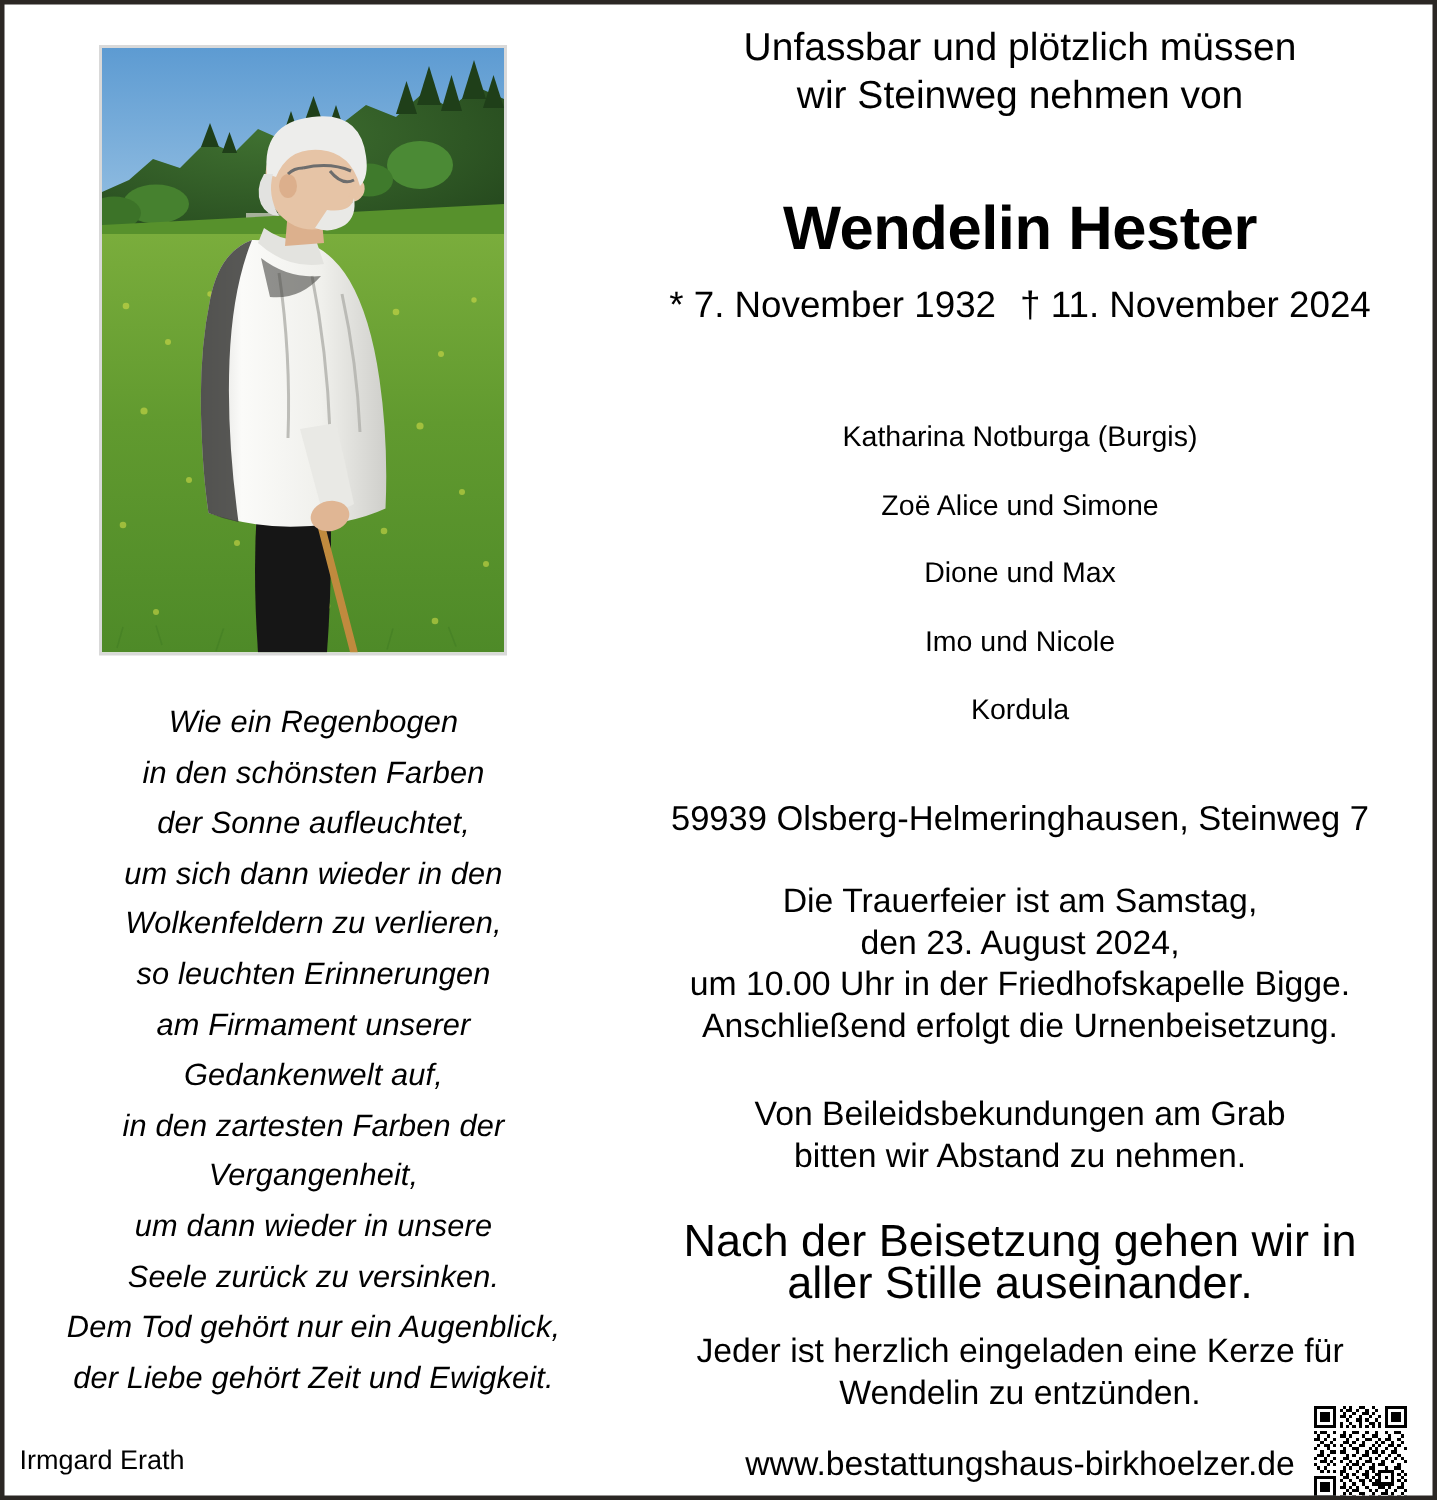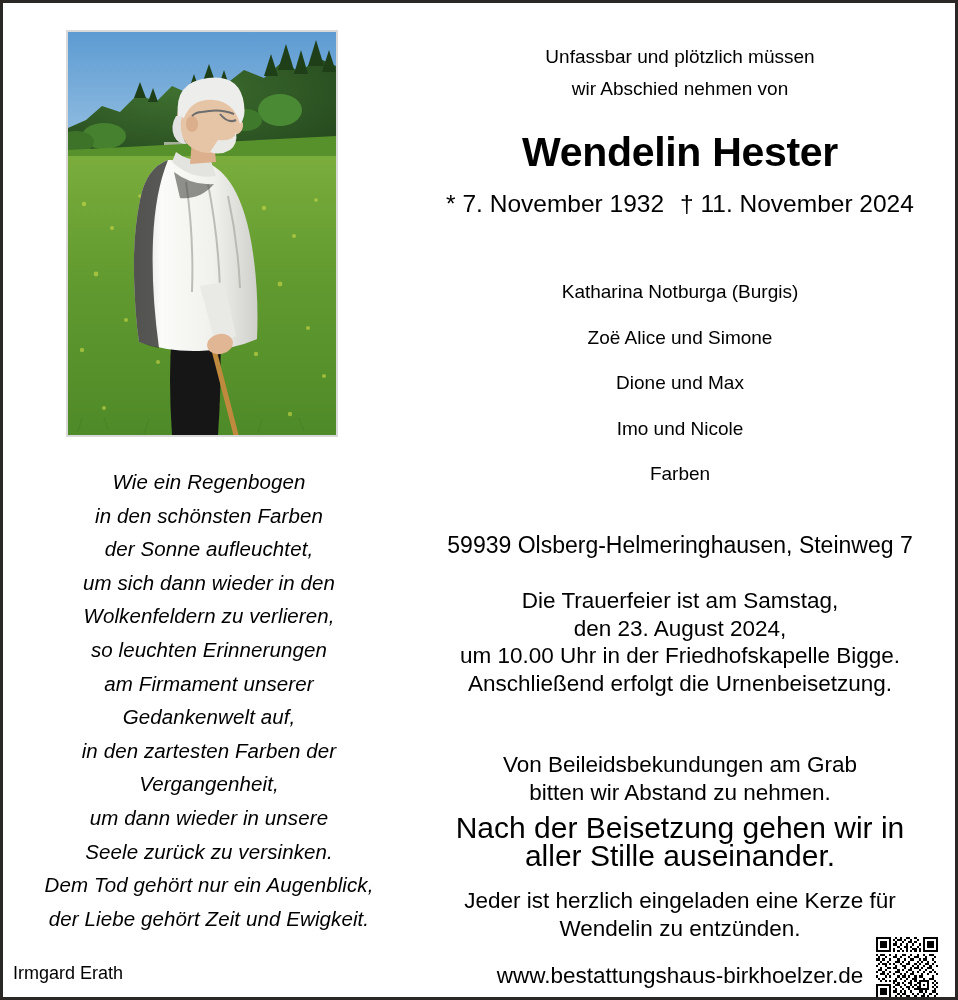--- a/index.html
+++ b/index.html
@@ -77,22 +77,22 @@
     flex: 1 1 auto;
     position: relative;
   }
   .rblock {
     position: absolute;
     left: 0;
     width: 530px;
     text-align: center;
   }
   .intro {
-    top: 38px;
-    font-size: 19px;
+    top: 12px;
+    font-size: 26px;
     line-height: 32px;
   }
   .name {
     top: 125px;
     font-size: 41px;
     font-weight: bold;
     line-height: 48px;
     letter-spacing: -0.3px;
   }
   .dates {
@@ -110,21 +110,21 @@
     top: 527px;
     font-size: 23px;
     line-height: 30px;
   }
   .ceremony {
     top: 584px;
     font-size: 22.5px;
     line-height: 27.5px;
   }
   .condolence {
-    top: 748px;
+    top: 726px;
     font-size: 22.5px;
     line-height: 28px;
   }
   .after {
     top: 811px;
     font-size: 30px;
     line-height: 28px;
   }
   .candle {
     top: 884px;
@@ -296,37 +296,37 @@
         <div class="poem-line">der Liebe gehört Zeit und Ewigkeit.</div>
       </div>
 
       <div class="poem-credit">Irmgard Erath</div>
     </div>
 
     <div class="col-right">
 
       <div class="rblock intro">
         <div>Unfassbar und plötzlich müssen</div>
-        <div>wir Abschied nehmen von</div>
+        <div>wir Steinweg nehmen von</div>
       </div>
 
       <div class="rblock name">Wendelin Hester</div>
 
       <div class="rblock dates">
         <span>*</span>
         <span>7. November 1932</span><span class="gap"></span><span>†</span>
         <span>11. November 2024</span>
       </div>
 
       <div class="rblock family">
         <div>Katharina Notburga (Burgis)</div>
         <div>Zoë Alice und Simone</div>
         <div>Dione und Max</div>
         <div>Imo und Nicole</div>
-        <div>Farben</div>
+        <div>Kordula</div>
       </div>
 
       <div class="rblock address">59939 Olsberg-Helmeringhausen, Steinweg 7</div>
 
       <div class="rblock ceremony">
         <div>Die Trauerfeier ist am Samstag,</div>
         <div>den 23. August 2024,</div>
         <div>um 10.00 Uhr in der Friedhofskapelle Bigge.</div>
         <div>Anschließend erfolgt die Urnenbeisetzung.</div>
       </div>

